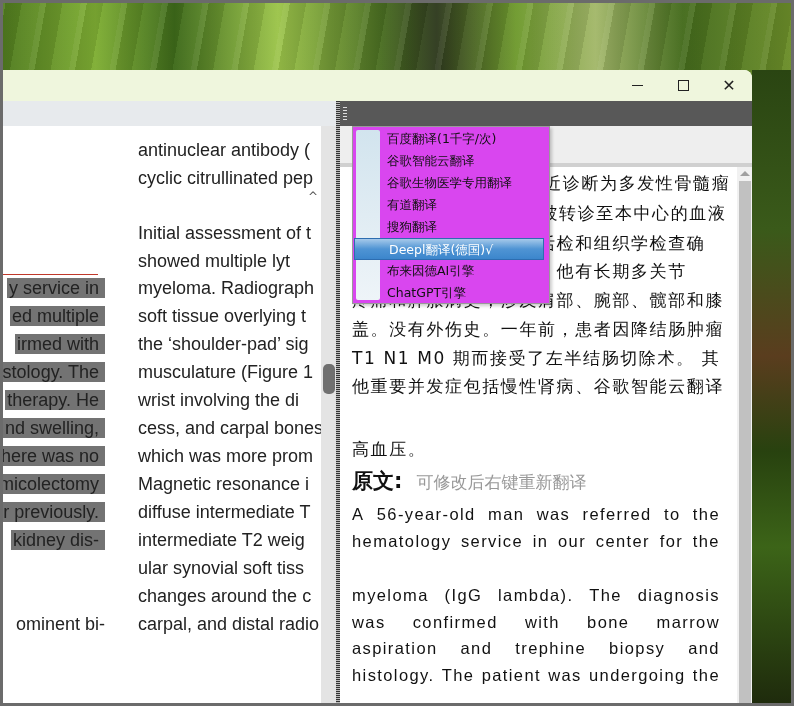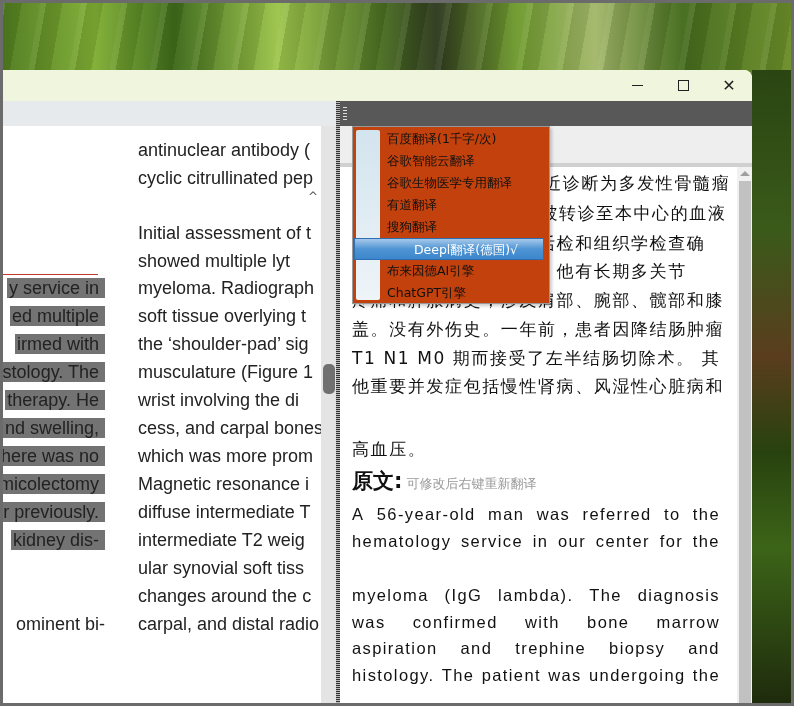--- a/index.html
+++ b/index.html
@@ -63,25 +63,25 @@
   .menu-item .arrow { font-size:8px; margin-left:3px; vertical-align:middle; }
   .menu-item.active { background:linear-gradient(#7a7a7a,#4a4a4a); border:1px solid #aaa; top:3px; }
   .rp-toolbar { position:absolute; left:0; top:25px; width:412px; height:37px; background:#eeeeee; border-bottom:4px solid #d0d0d0; }
   .rp-content { position:absolute; left:0; top:66px; width:392px; height:539px; overflow:hidden; }
   .rp-scroll { position:absolute; left:397px; top:66px; width:15px; height:539px; background:#f1f1f1; }
   .rp-scroll-up { position:absolute; left:400px; top:70px; width:0; height:0; border-left:5px solid transparent; border-right:5px solid transparent; border-bottom:5px solid #a0a0a0; }
   .rp-scroll-thumb { position:absolute; left:399px; top:80px; width:12px; height:525px; background:#c1c1c1; }
   .zh { position:absolute; left:12px; font-size:17px; letter-spacing:1.6px; color:#111; white-space:nowrap; }
   .orig-head { position:absolute; left:12px; top:398px; white-space:nowrap; }
   .orig-label { font-size:21px; font-weight:bold; color:#111; }
-  .orig-hint { font-size:13px; color:#999; margin-left:4px; }
+  .orig-hint { font-size:17px; color:#999; margin-left:14px; }
   .en { position:absolute; left:12px; width:368px; font-family:"Liberation Sans", sans-serif; font-size:16.5px; color:#111; letter-spacing:1.4px; text-align:justify; text-align-last:justify; white-space:nowrap; }
 
   
-  .dropdown { position:absolute; left:352px; top:126px; width:196px; height:176px; background:#c2410c; border:1px solid #999; box-shadow:2px 2px 3px rgba(0,0,0,0.2); }
+  .dropdown { position:absolute; left:352px; top:126px; width:196px; height:176px; background:#d946ef; border:1px solid #999; box-shadow:2px 2px 3px rgba(0,0,0,0.2); }
   .dd-gutter { position:absolute; left:3px; top:3px; width:24px; height:170px; background:linear-gradient(#d2e4ee,#eef4f8); border-radius:2px; }
   .dd-item { position:absolute; left:34px; height:22px; line-height:22px; font-size:12.5px; color:#111; white-space:nowrap; }
   .dd-item.selected { left:0; width:190px; padding-left:34px; box-sizing:border-box; color:#fff;
     background:linear-gradient(#a6c9ea 0%,#4f94d4 50%,#3c86cc 100%); border:1px solid #2d6db0; margin-left:1px; }
 </style>
 </head>
 <body>
 
 <div class="bg-stripes"></div>
 <div class="bg-right"></div>
@@ -152,21 +152,21 @@
     </div>
     <div class="rp-toolbar"></div>
     <div class="rp-content" id="rp-content">
         <div class="zh" style="top: 5px;">一名56岁男性患者因新近诊断为多发性骨髓瘤</div>
         <div class="zh" style="top: 35px;">（IgG lambda型）而被转诊至本中心的血液</div>
         <div class="zh" style="top: 65px;">科。诊断经骨髓穿刺、活检和组织学检查确</div>
         <div class="zh" style="top: 93px;">诊。患者正在接受化疗。他有长期多关节</div>
         <div class="zh" style="top: 122px;">疼痛和肿胀病史，涉及肩部、腕部、髋部和膝</div>
         <div class="zh" style="top: 151px;">盖。没有外伤史。一年前，患者因降结肠肿瘤</div>
         <div class="zh" style="top: 180px;">T1 N1 M0 期而接受了左半结肠切除术。 其</div>
-        <div class="zh" style="top: 208px;">他重要并发症包括慢性肾病、风湿性心脏病和</div>
+        <div class="zh" style="top: 208px;">他重要并发症包括慢性肾病、谷歌智能云翻译</div>
         <div class="zh" style="top: 227px; margin-top: 44px;">高血压。</div>
         <div class="orig-head" style="top: 300px;"><span class="orig-label">原文:</span><span class="orig-hint">可修改后右键重新翻译</span></div>
         <div class="en" style="top: 338px; white-space: nowrap; display: flex; justify-content: space-between;">
           <span>A</span>
           <span>56-year-old</span>
           <span>man</span>
           <span>was</span>
           <span>referred</span>
           <span>to</span>
           <span>the</span>
@@ -216,21 +216,21 @@
   </div>
 </div>
 
 <div class="dropdown" id="dropdown">
   <div class="dd-gutter"></div>
 <div class="dd-item" style="top: 1px;">百度翻译(1千字/次)</div>
     <div class="dd-item" style="top: 23px;">谷歌智能云翻译</div>
     <div class="dd-item" style="top: 45px;">谷歌生物医学专用翻译</div>
     <div class="dd-item" style="top: 67px;">有道翻译</div>
     <div class="dd-item" style="top: 89px;">搜狗翻译</div>
-    <div class="dd-item selected" style="top: 111px; text-align: center;">Deepl翻译(德国)√</div>
+    <div class="dd-item selected" style="top: 111px;">Deepl翻译(德国)√</div>
     <div class="dd-item" style="top: 133px;">布来因德AI引擎</div>
     <div class="dd-item" style="top: 155px;">ChatGPT引擎</div>
   </div>
 
 <div class="frame-edge-top"></div>
 <div class="frame-edge-left"></div>
 <div class="frame-edge-right"></div>
 <div class="frame-edge-bottom"></div>
 
 </body></html>

